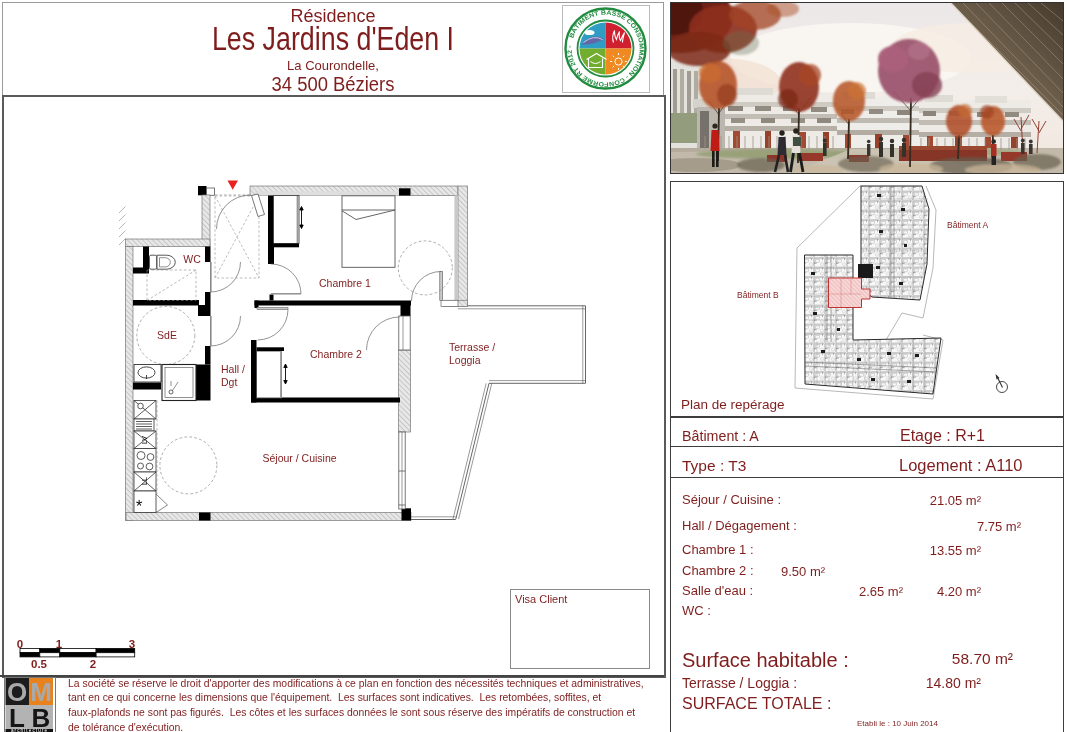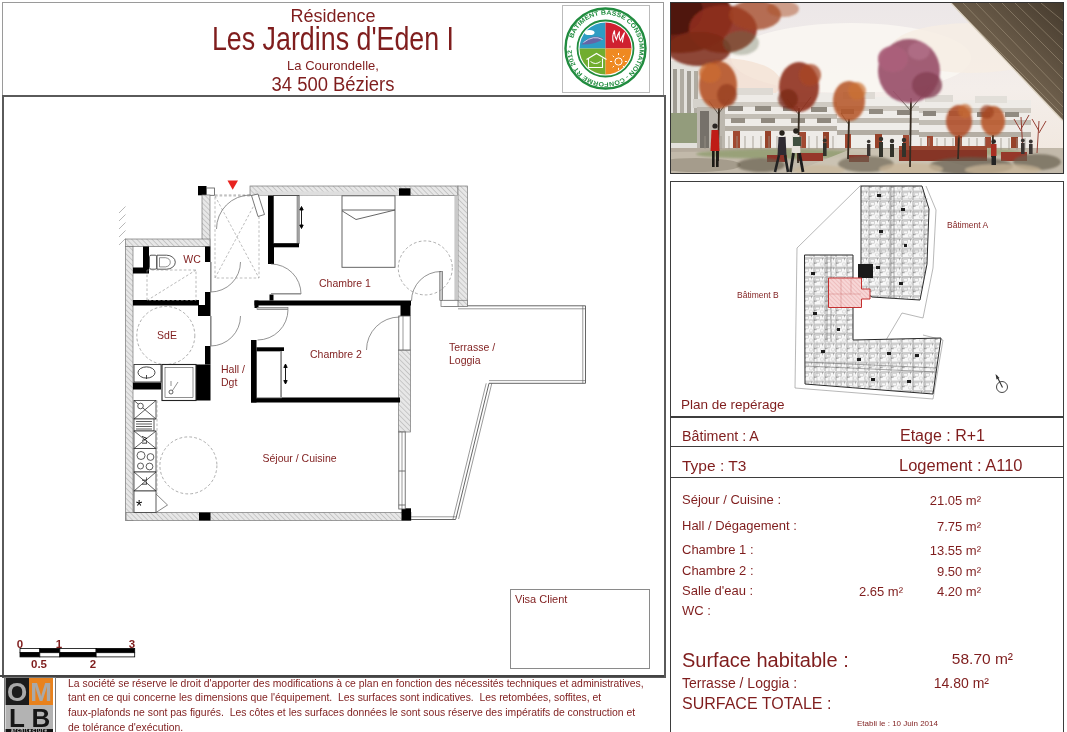--- a/index.html
+++ b/index.html
@@ -692,33 +692,33 @@
 <div class="abs" style="left:900px;top:426.5px;font-size:16px;">Etage : R+1</div>
 
 <div class="abs" style="left:670px;top:447px;width:394px;height:30.5px;border:1.5px solid #3d3d3d;border-top:none;box-sizing:border-box;"></div>
 <div class="abs" style="left:682px;top:457px;font-size:15.5px;">Type : T3</div>
 <div class="abs" style="left:899px;top:455.5px;font-size:16.5px;">Logement : A110</div>
 
 <div class="abs" style="left:670px;top:477.5px;width:394px;height:258px;border:1.5px solid #3d3d3d;border-top:none;border-bottom:none;box-sizing:border-box;"></div>
 <div class="abs" style="left:682px;top:491.5px;font-size:13px;">Séjour / Cuisine :</div>
 <div class="abs" style="left:781px;top:492.5px;width:200px;font-size:13px;text-align:right;">21.05 m²</div>
 <div class="abs" style="left:682px;top:517.5px;font-size:13px;">Hall / Dégagement :</div>
-<div class="abs" style="left:781px;top:518.5px;width:200px;font-size:13px;text-align:right;">7.75 m²</div>
+<div class="abs" style="left:781px;top:518.5px;width:200px;font-size:13px;text-align:right;padding-left:40px;">7.75 m²</div>
 <div class="abs" style="left:682px;top:541.5px;font-size:13px;">Chambre 1 :</div>
 <div class="abs" style="left:781px;top:542.5px;width:200px;font-size:13px;text-align:right;">13.55 m²</div>
 <div class="abs" style="left:682px;top:562.5px;font-size:13px;">Chambre 2 :</div>
-<div class="abs" style="left:781px;top:563.5px;width:200px;font-size:13px;text-align:right;">9.50 m²</div>
+<div class="abs" style="left:781px;top:563.5px;width:200px;font-size:13px;text-align:left;">9.50 m²</div>
 <div class="abs" style="left:682px;top:582.5px;font-size:13px;">Salle d'eau :</div>
 <div class="abs" style="left:781px;top:583.5px;width:200px;font-size:13px;text-align:right;">4.20 m²</div>
 <div class="abs" style="left:682px;top:603px;font-size:13px;">WC :</div>
 <div class="abs" style="left:781px;top:584px;width:200px;font-size:13px;text-align:center;">2.65 m²</div>
 <div class="abs" style="left:682px;top:649px;font-size:20px;">Surface habitable :</div>
 <div class="abs" style="left:781px;top:649.5px;width:200px;font-size:15.5px;text-align:right;padding-left:32px;">58.70 m²</div>
 <div class="abs" style="left:682px;top:674.5px;font-size:14px;">Terrasse / Loggia :</div>
-<div class="abs" style="left:781px;top:674.5px;width:200px;font-size:14px;text-align:right;margin-left:8px;">14.80 m²</div>
+<div class="abs" style="left:781px;top:674.5px;width:200px;font-size:14px;text-align:right;">14.80 m²</div>
 <div class="abs" style="left:682px;top:695px;font-size:16px;">SURFACE TOTALE :</div>
 <div class="abs" style="left:781px;top:693.5px;width:200px;font-size:16.5px;text-align:right;margin-top:45px;">73.50 m²</div>
 
 <div class="abs" style="left:857px;top:718.5px;width:200px;font-size:8px;">Etabli le : 10 Juin 2014</div>
 
 <svg class="abs" style="left:4px;top:677px;" width="51" height="55" viewBox="0 0 51 55">
   <rect x="1.5" y="1" width="23.5" height="27" fill="#1c1c1c"></rect>
   <rect x="25" y="1" width="24" height="27" fill="#e8821e"></rect>
   <rect x="1.5" y="28" width="47.5" height="24" fill="#b3b3b3"></rect>
   <rect x="1.5" y="52" width="47.5" height="3" fill="#111"></rect>

